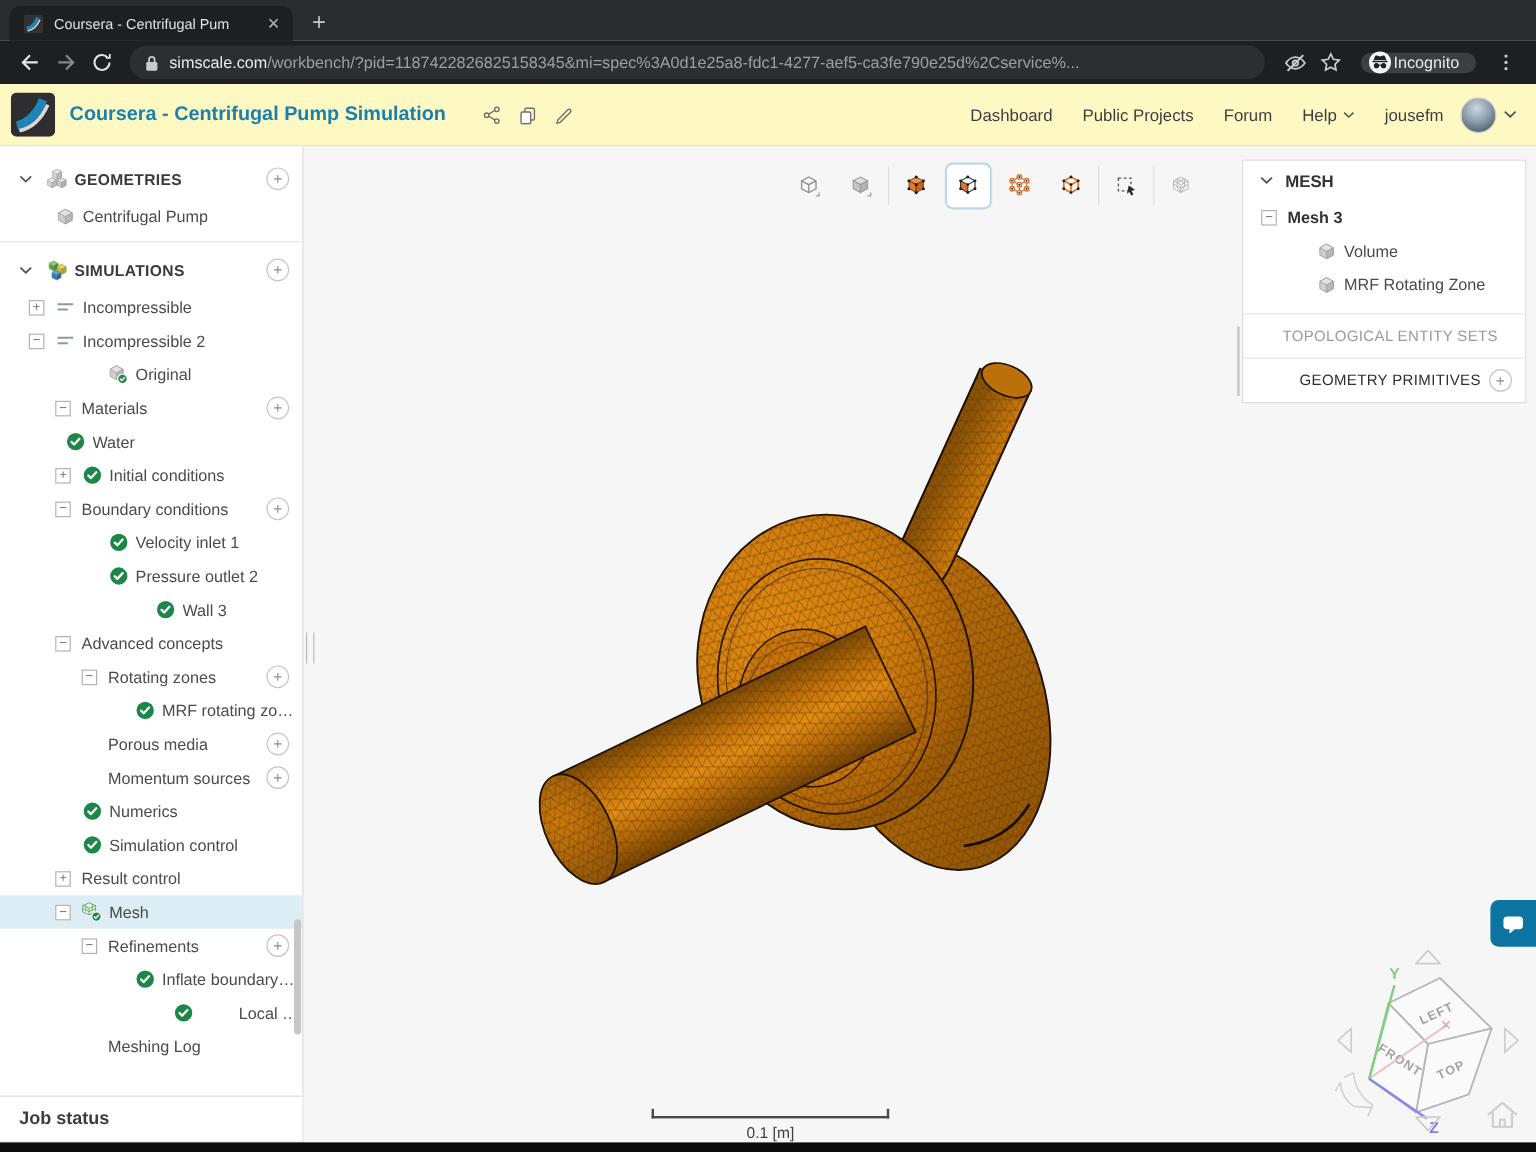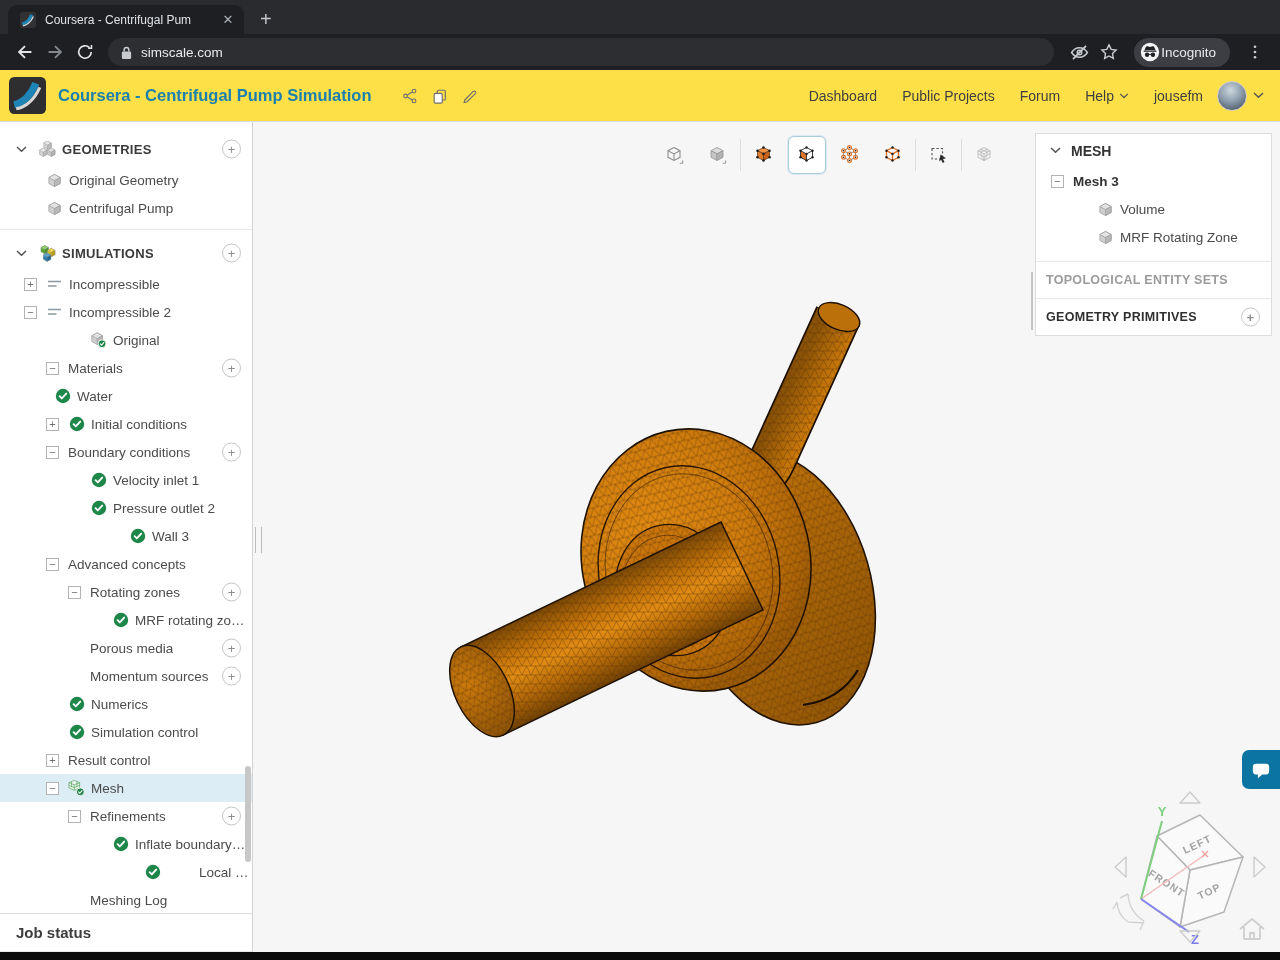--- a/index.html
+++ b/index.html
@@ -10,25 +10,25 @@
   .tabstrip{position:absolute;left:0;top:0;width:100%;height:34px;background:#2a2b2e;display:flex;align-items:flex-end;}
   .tab{position:relative;margin-left:8px;width:236px;height:29px;background:#1e1f22;border-radius:9px 9px 0 0;display:flex;align-items:center;padding:0 8px 0 12px;box-sizing:border-box;}
   .tab-title{color:#dfe2e6;font-size:12px;white-space:nowrap;overflow:hidden;flex:1;margin:0 6px 0 9px;}
   .tab-close{color:#aeb2b7;font-size:13px;width:16px;height:16px;line-height:15px;text-align:center;border-radius:50%;flex:none;}
   .newtab{color:#c3c6ca;font-size:20px;margin:0 0 5px 16px;line-height:20px;}
   .btoolbar{position:absolute;top:34px;left:0;width:100%;height:36px;background:#1e1f22;display:flex;align-items:center;padding:0 10px;box-sizing:border-box;}
   .nav-btn{width:30px;height:30px;display:flex;align-items:center;justify-content:center;flex:none;}
   .omnibox{height:28px;background:#2d2e32;border-radius:14px;flex:1;margin:0 10px 0 8px;display:flex;align-items:center;padding:0 12px;overflow:hidden;min-width:0;}
   .url-domain{color:#e8eaed;font-size:13.5px;white-space:nowrap;margin-left:8px;}
   .url-path{color:#9aa0a6;font-size:13.5px;white-space:nowrap;overflow:hidden;}
-  .incog-pill{height:29px;background:#3c3e43;border-radius:15px;display:flex;align-items:center;gap:0;padding:0 14px 0 5px;margin:0 10px;flex:none;}
+  .incog-pill{height:17px;background:#3c3e43;border-radius:15px;display:flex;align-items:center;gap:0;padding:0 14px 0 5px;margin:0 10px;flex:none;}
   .incog-label{color:#e8eaed;font-size:13.5px;}
 
   
-  .app-header{position:absolute;top:70px;left:0;right:0;height:52px;background:#fde047;border-bottom:1px solid #d9dbdd;display:flex;align-items:center;padding:0 16px 0 9px;box-sizing:border-box;}
+  .app-header{position:absolute;top:70px;left:0;right:0;height:52px;background:#fef9c3;border-bottom:1px solid #d9dbdd;display:flex;align-items:center;padding:0 16px 0 9px;box-sizing:border-box;}
   .logo{width:37px;height:37px;flex:none;margin-right:12px;}
   .app-title{color:#1b80ad;font-weight:bold;font-size:16.5px;white-space:nowrap;margin-right:30px;}
   .doc-actions{display:flex;gap:13px;align-items:center;}
   .doc-actions span{width:17px;height:17px;display:flex;align-items:center;justify-content:center;}
   .app-nav{margin-left:auto;display:flex;align-items:center;gap:25px;font-size:14px;color:#3e3e3e;}
   .app-nav .nav-item{display:flex;align-items:center;gap:5px;white-space:nowrap;}
   .avatar{width:30px;height:30px;border-radius:50%;margin-left:14px;background:radial-gradient(circle at 45% 30%,#cdd8e0 0%,#8d9dab 45%,#566470 80%,#3e4a54 100%);border:1px solid #cfcfcf;box-sizing:border-box;}
   .hdr-caret{margin-left:6px;display:flex;}
 
   
@@ -61,21 +61,21 @@
   .scale-text{text-align:center;font-size:13px;color:#3f3f3f;margin-top:4px;}
   .chat-btn{position:absolute;right:0;top:628px;width:38px;height:39px;background:#0b74a1;border-radius:7px 0 0 7px;display:flex;align-items:center;justify-content:center;}
 
   
   .rpanel{position:absolute;left:782px;top:11px;width:237px;background:#fff;border:1px solid #ddd;box-sizing:border-box;}
   .rp-header{height:33px;display:flex;align-items:center;padding-left:14px;}
   .rp-title{font-weight:bold;font-size:14px;color:#333;margin-left:10px;}
   .rp-row{height:28px;display:flex;align-items:center;font-size:13.5px;color:#4a4a4a;box-sizing:border-box;position:relative;}
   .rp-row .lbl{max-width:160px;text-align:right;}
   .rp-row.rp-bold .lbl{font-weight:bold;color:#333;}
-  .rp-sec{border-top:1px solid #e7e7e7;height:36px;display:flex;align-items:center;padding-left:10px;font-weight:bold;font-size:12.5px;letter-spacing:.3px;position:relative;}
+  .rp-sec{border-top:1px solid #e7e7e7;height:36px;display:flex;align-items:center;padding-left:10px;font-weight:normal;font-size:12.5px;letter-spacing:.3px;position:relative;justify-content:center;}
   .rp-sec.topo{color:#9b9b9b;}
   .rp-sec.geom{color:#2f2f2f;}
   .rp-pad{height:10px;}
   .rp-grip{position:absolute;left:-5px;top:138px;width:2px;height:58px;background:#c4c4c4;}
 
   .bottom-strip{position:absolute;left:0;bottom:0;width:100%;height:8px;background:#0b0b0c;}
 </style>
 </head>
 <body>
 
@@ -114,20 +114,21 @@
         </svg>
     </span>
     <div class="omnibox">
       <span style="display:flex;">
         <svg width="13" height="15" viewBox="0 0 14 16">
             <rect x="2" y="7" width="10" height="8" rx="1.3" fill="#c7cbd0"></rect>
             <path d="M4.5 7V5a2.5 2.5 0 0 1 5 0v2" fill="none" stroke="#c7cbd0" stroke-width="1.6"></path>
           </svg>
       </span>
       <span class="url-domain">simscale.com</span>
+        <span class="url-path">/workbench/?pid=1187422826825158345&amp;mi=spec%3A0d1e25a8-fdc1-4277-aef5-ca3fe790e25d%2Cservice%...</span>
     </div>
     <span class="nav-btn">
       <svg width="21" height="21" viewBox="0 0 24 24" fill="none" stroke="#c9ccd1" stroke-width="1.7">
           <path d="M3 12s3.5-5.5 9-5.5S21 12 21 12s-3.5 5.5-9 5.5S3 12 3 12z"></path>
           <circle cx="12" cy="12" r="2.6"></circle>
           <path d="M4.5 19.5l15-15" stroke-width="2"></path>
         </svg>
     </span>
     <span class="nav-btn">
       <svg width="20" height="20" viewBox="0 0 24 24" fill="none" stroke="#c9ccd1" stroke-width="1.7">
@@ -237,31 +238,20 @@
                 </g>
                 <g transform="translate(9,7.5)">
                   <polygon points="4,0 8,2.2 8,6.7 4,8.9 0,6.7 0,2.2" fill="#c8c8c8" stroke="#8e8e8e" stroke-width="0.4"></polygon>
                   <polygon points="4,0 8,2.2 4,4.4 0,2.2" fill="#dedede" stroke="#8e8e8e" stroke-width="0.4"></polygon>
                   <polygon points="4,4.4 8,2.2 8,6.7 4,8.9" fill="#b2b2b2" stroke="#8e8e8e" stroke-width="0.4"></polygon>
                 </g>
               </svg>
             </span>
             <span class="lbl sec-lbl">GEOMETRIES</span>
             <span class="plusc">+</span>
-          </div>
-          <div class="tree-row" style="padding-left: 24px;">
-            <span class="exp-sp"></span>
-            <span class="ticon">
-              <svg width="15" height="15" viewBox="0 0 16 16">
-                <polygon points="8,1.5 14,4.8 14,11.2 8,14.5 2,11.2 2,4.8" fill="#cfcfcf" stroke="#9f9f9f" stroke-width=".8"></polygon>
-                <polygon points="8,1.5 14,4.8 8,8.1 2,4.8" fill="#e2e2e2" stroke="#9f9f9f" stroke-width=".8"></polygon>
-                <polygon points="8,8.1 14,4.8 14,11.2 8,14.5" fill="#b9b9b9" stroke="#9f9f9f" stroke-width=".8"></polygon>
-              </svg>
-            </span>
-            <span class="lbl">Original Geometry</span>
           </div>
           <div class="tree-row" style="padding-left: 24px;">
             <span class="exp-sp"></span>
             <span class="ticon">
               <svg width="15" height="15" viewBox="0 0 16 16">
                 <polygon points="8,1.5 14,4.8 14,11.2 8,14.5 2,11.2 2,4.8" fill="#cfcfcf" stroke="#9f9f9f" stroke-width=".8"></polygon>
                 <polygon points="8,1.5 14,4.8 8,8.1 2,4.8" fill="#e2e2e2" stroke="#9f9f9f" stroke-width=".8"></polygon>
                 <polygon points="8,8.1 14,4.8 14,11.2 8,14.5" fill="#b9b9b9" stroke="#9f9f9f" stroke-width=".8"></polygon>
               </svg>
             </span>
@@ -692,20 +682,24 @@
         <div class="rp-pad"></div>
         <div class="rp-sec topo">
           <span>TOPOLOGICAL ENTITY SETS</span>
         </div>
         <div class="rp-sec geom">
           <span>GEOMETRY PRIMITIVES</span>
           <span class="plusc">+</span>
         </div>
       </div>
 
+      <div class="scalebar">
+        <div class="scale-line"></div>
+        <div class="scale-text">0.1 [m]</div>
+      </div>
 
       <svg style="position:absolute;left:852px;top:660px;" width="170" height="170" viewBox="0 0 170 170">
         <g fill="#fafafa" stroke="#b6b6b6" stroke-width="1.5" stroke-linejoin="round">
           <polygon points="52,54 95,33 138,75 85,88"></polygon>
           <polygon points="85,88 138,75 119,130 75,145"></polygon>
           <polygon points="36,117 52,54 85,88 75,145"></polygon>
         </g>
         <text x="92" y="66" fill="#a3a3a3" font-size="10.5" font-weight="bold" letter-spacing="1" text-anchor="middle" transform="rotate(-25 92 62)">LEFT</text>
         <text x="62" y="105" fill="#a3a3a3" font-size="10.5" font-weight="bold" letter-spacing="1" text-anchor="middle" transform="rotate(33 62 101)">FRONT</text>
         <text x="104" y="113" fill="#a3a3a3" font-size="10.5" font-weight="bold" letter-spacing="1" text-anchor="middle" transform="rotate(-25 104 109)">TOP</text>

